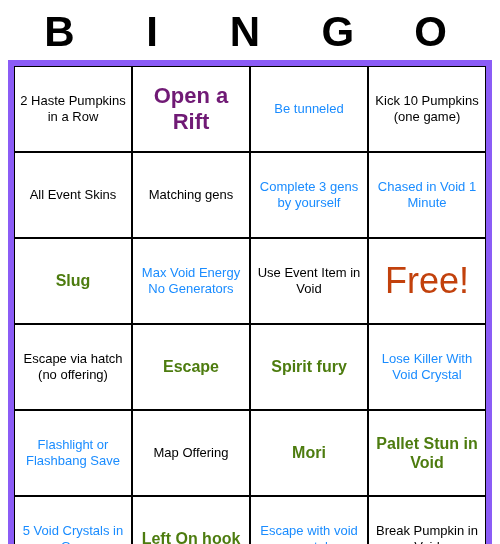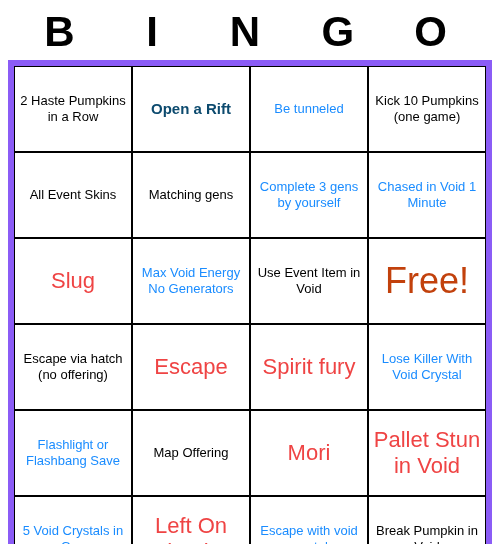--- a/index.html
+++ b/index.html
@@ -43,27 +43,27 @@
       justify-content: center;
       text-align: center;
       padding: 4px;
       font-size: 13px;
       line-height: 1.2;
       min-height: 86px;
     }
     .cell.black { color: #000; }
     .cell.blue { color: #1a8cff; }
     .cell.large-blue {
-      color: #ef4444;
-      font-size: 22px;
-      font-weight: normal;
+      color: #4d7c0f;
+      font-size: 16px;
+      font-weight: bold;
     }
     .cell.large-black {
-      color: #0c4a6e;
-      font-size: 15px;
+      color: #701a75;
+      font-size: 22px;
       font-weight: bold;
     }
     .cell.free {
       color: #c2410c;
       font-size: 36px;
       font-weight: normal;
     }
   </style>
 </head>
 <body>

